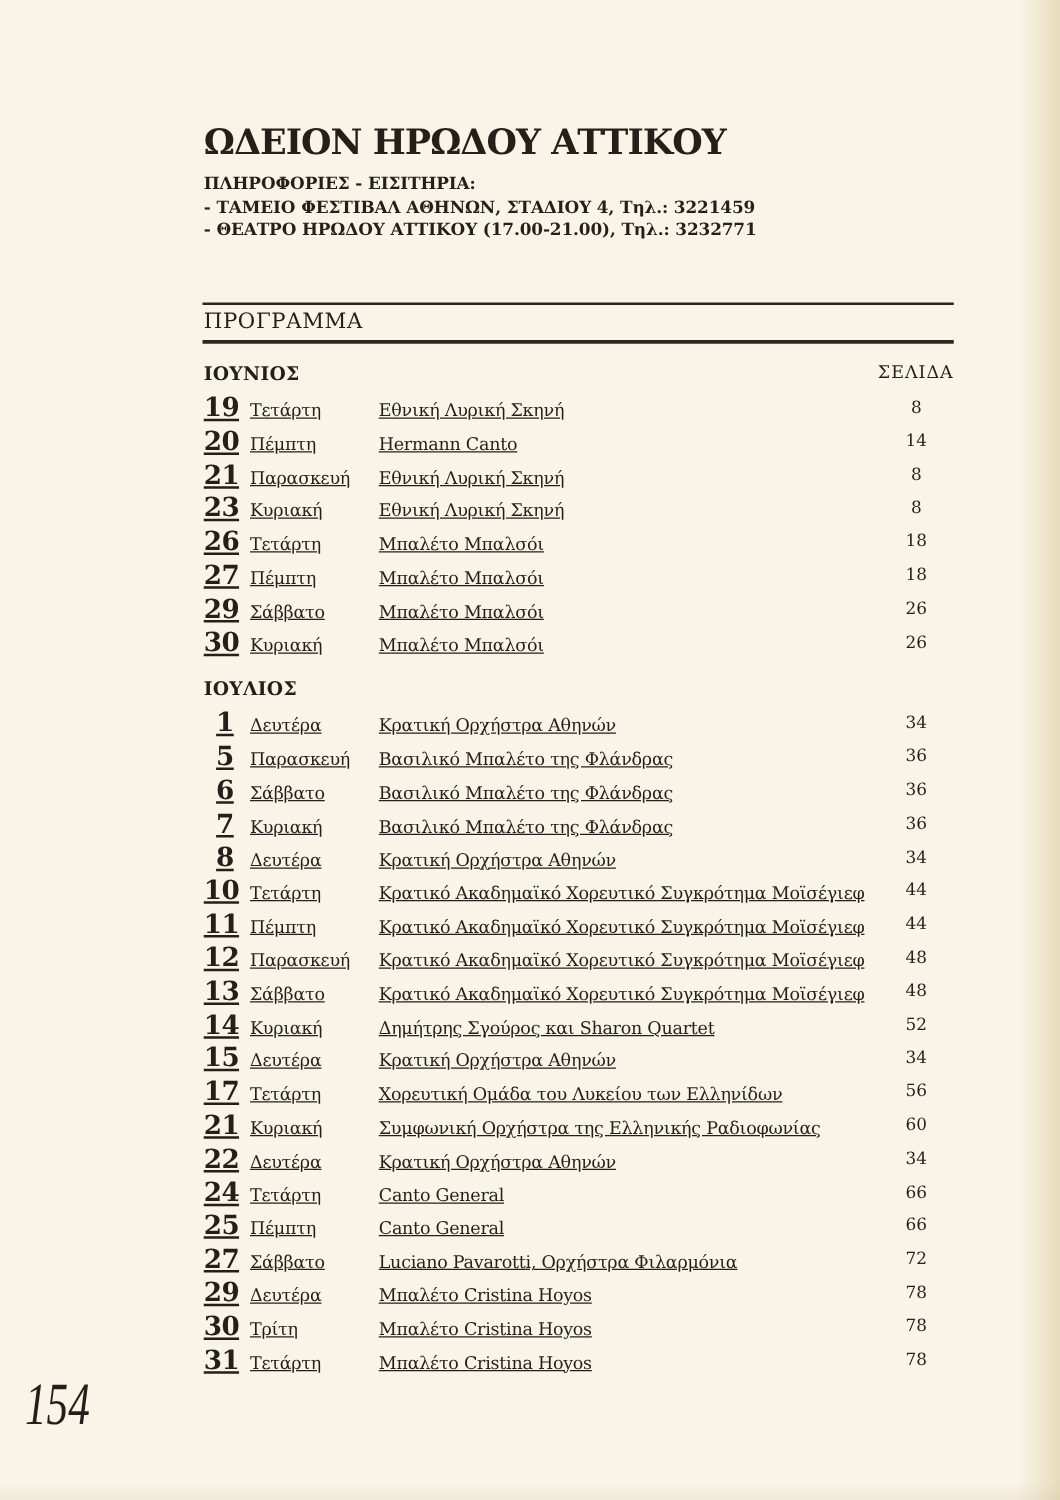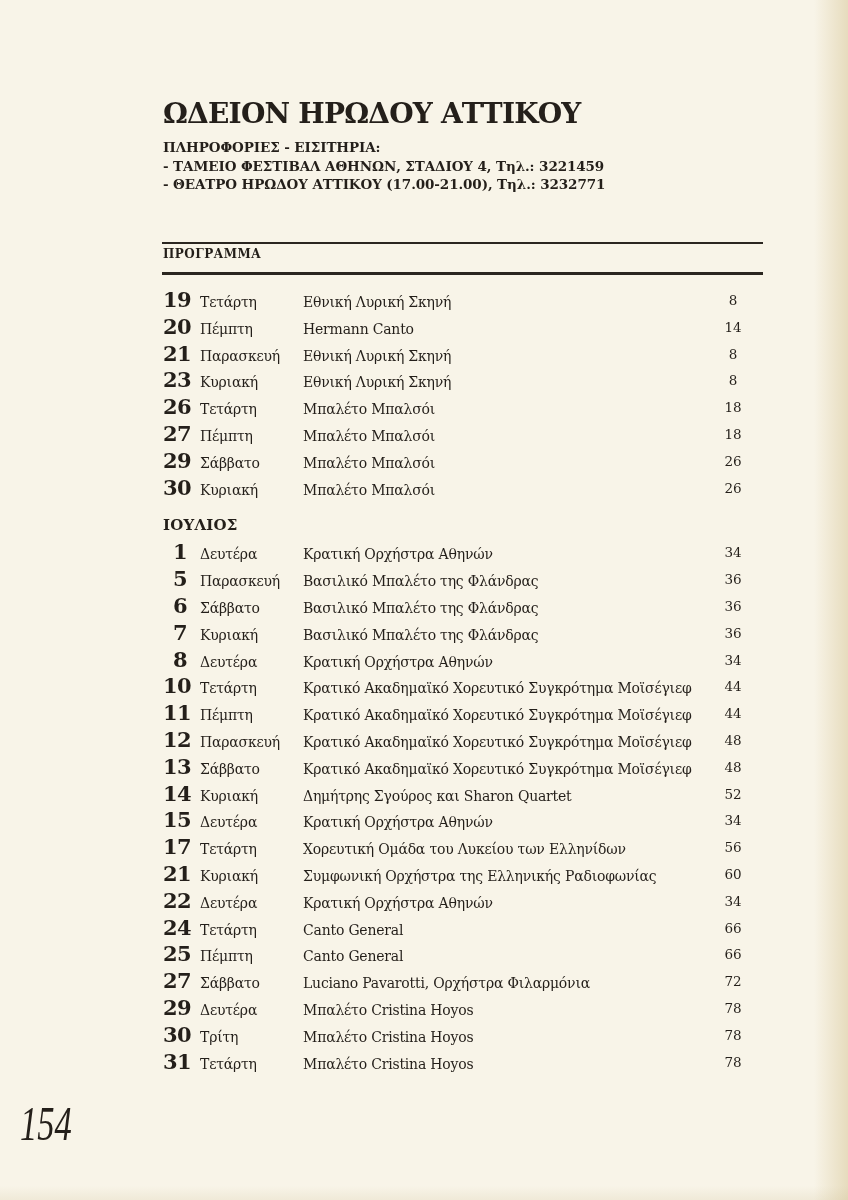--- a/index.html
+++ b/index.html
@@ -47,21 +47,21 @@
     white-space: nowrap;
   }
   .rule {
     position: absolute; left: 162px;
     width: 601px; background: #2b2620;
   }
   .rule-top    { top: 242px; height: 2px; }
   .rule-bottom { top: 272px; height: 3px; }
   .program-heading {
     position: absolute; left: 163px; top: 247px;
-    font-size: 12px; font-weight: bold;
+    font-size: 17px; font-weight: normal;
     letter-spacing: 0.5px;
   }
 
   .months {
     position: absolute; left: 163px; top: 287px;
     width: 600px;
   }
   .month + .month { margin-top: 12px; }
   .month-header {
     position: relative;
@@ -76,20 +76,21 @@
   .page-col-header {
     position: absolute; right: 0; top: 3px;
     font-size: 14px; font-weight: normal;
     letter-spacing: 0.8px;
   }
   .srow {
     position: relative;
     height: 26.8px;
     display: flex;
     align-items: baseline;
+    text-decoration: underline;
   }
   .srow .date {
     width: 24px; flex: 0 0 24px;
     text-align: right;
     font-size: 21px; font-weight: bold;
     letter-spacing: -0.5px;
   }
   .srow .day {
     margin-left: 13px;
     width: 103px; flex: 0 0 103px;
@@ -135,20 +136,24 @@
     <div>- ΤΑΜΕΙΟ ΦΕΣΤΙΒΑΛ ΑΘΗΝΩΝ, ΣΤΑΔΙΟΥ 4, Τηλ.: 3221459</div>
     <div>- ΘΕΑΤΡΟ ΗΡΩΔΟΥ ΑΤΤΙΚΟΥ (17.00-21.00), Τηλ.: 3232771</div>
   </div>
 
   <div class="rule rule-top"></div>
   <div class="program-heading">ΠΡΟΓΡΑΜΜΑ</div>
   <div class="rule rule-bottom"></div>
 
   <div class="months">
   <div class="month">
+    <div class="month-header">
+      <span class="month-name">ΙΟΥΝΙΟΣ</span>
+      <span class="page-col-header">ΣΕΛΙΔΑ</span>
+    </div>
     <div class="month-rows">
   <div class="srow">
     <span class="date">19</span>
     <span class="day">Τετάρτη</span>
     <span class="event">Εθνική Λυρική Σκηνή</span>
     <span class="pageno">8</span>
   </div>
 
   <div class="srow">
     <span class="date">20</span>

